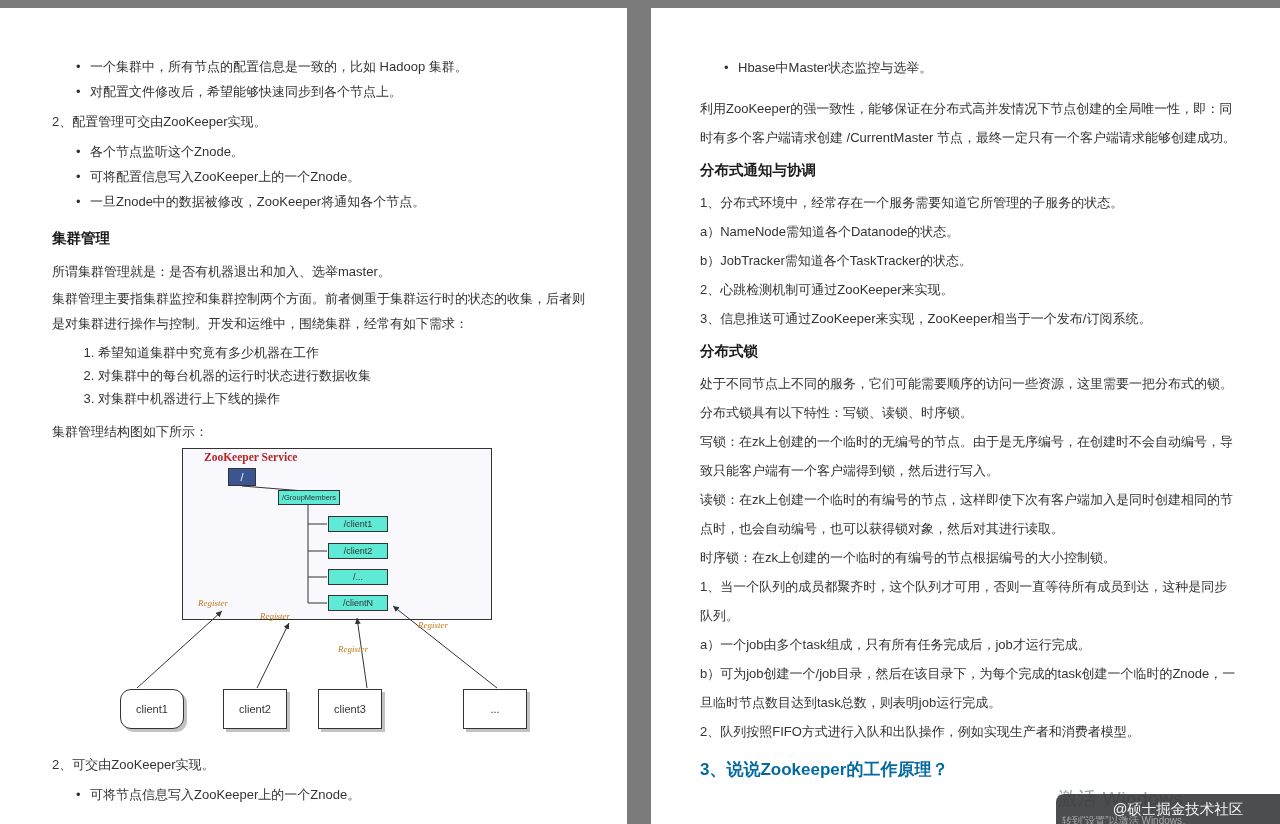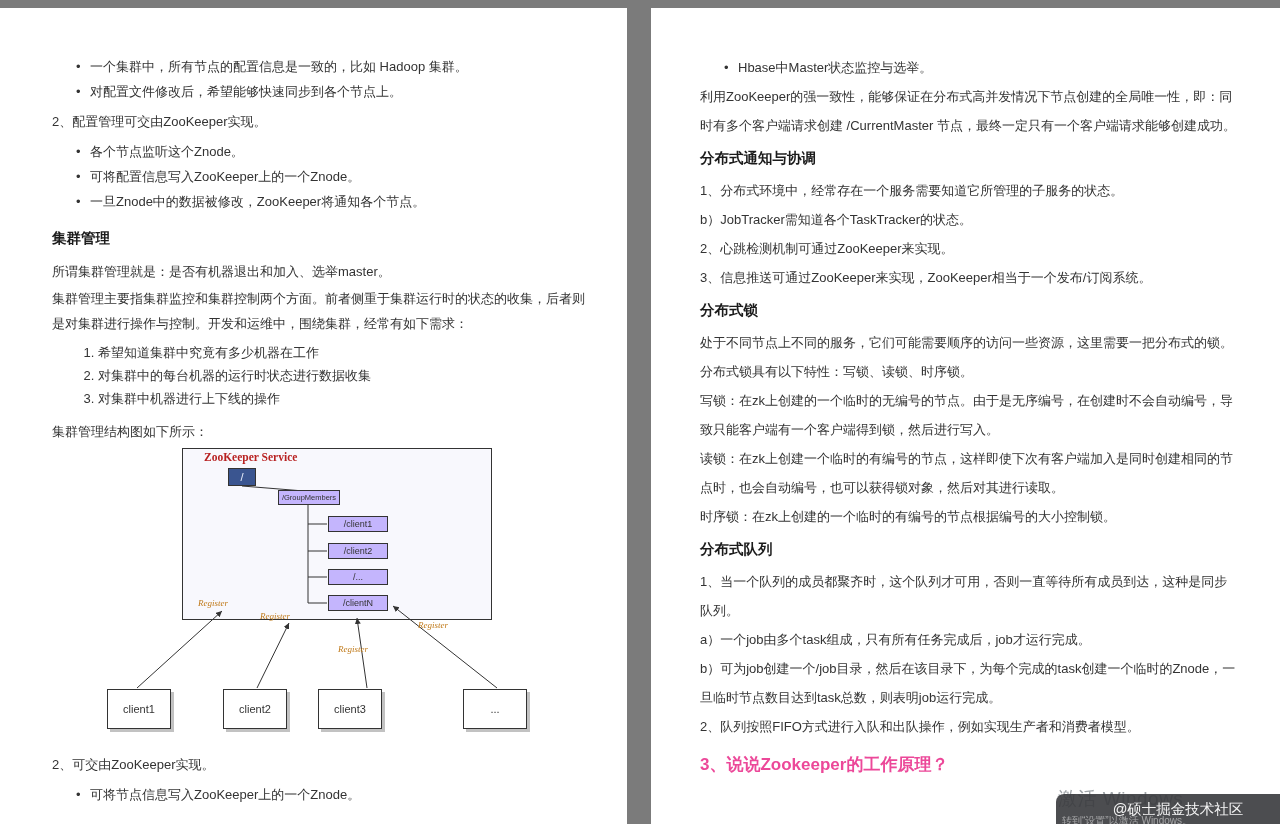--- a/index.html
+++ b/index.html
@@ -29,39 +29,39 @@
   p.caption { line-height:25px; margin:6px 0 4px; }
 
   
   .diagram { position:relative; width:537px; height:296px; margin:2px 0 8px; }
   .diagram svg { position:absolute; left:0; top:0; pointer-events:none; }
   .outer-box { position:absolute; left:130px; top:0; width:310px; height:172px;
                background:#f8f8fd; border:1px solid #333; }
   .zk-label { position:absolute; left:152px; top:3px; color:#b82222;
               font-family:"Liberation Serif","DejaVu Serif",serif;
               font-size:11.5px; font-weight:bold; }
-  .nbox { position:absolute; background:#c4b5fd; border:1px solid #333; text-align:center; }
+  .nbox { position:absolute; background:#5eead4; border:1px solid #333; text-align:center; }
   .root-node { left:176px; top:20px; width:28px; height:18px; background:#3a5590;
                color:#e8eefb; font-size:11px; line-height:16px; }
   .group-node { left:226px; top:42px; width:62px; height:15px; font-size:7.5px; line-height:13px; }
   .tree-node { left:276px; width:60px; height:16px; font-size:9px; line-height:14px; }
   .t0 { top:68px; } .t1 { top:95px; } .t2 { top:121px; } .t3 { top:147px; }
   .reg { position:absolute; color:#c07a1a; font-size:9px; font-style:italic;
          font-family:"Liberation Serif","DejaVu Serif",serif; }
   .r0 { left:146px; top:150px; } .r1 { left:208px; top:163px; }
   .r2 { left:286px; top:196px; } .r3 { left:366px; top:172px; }
   .cbox { position:absolute; top:241px; width:64px; height:40px; background:#fff;
           border:1px solid #333; box-shadow:3px 3px 0 rgba(120,120,120,.45);
           display:flex; align-items:center; justify-content:center; font-size:11px; }
-  .c0 { left:55px; } .c1 { left:171px; } .c2 { left:266px; } .c3 { left:411px; }
+  .c0 { left:68px;border-radius:11px; } .c1 { left:171px; } .c2 { left:266px; } .c3 { left:411px; }
 
   
   .page-right p { line-height:29px; margin:0; }
   .page-right h3.sec { margin:9px 0 8px; }
-  h2.big { font-size:17px; font-weight:bold; color:#ec4899; margin:11px 0 9px; line-height:26px; }
+  h2.big { font-size:17px; font-weight:bold; color:#0369a1; margin:11px 0 9px; line-height:26px; }
 
   
   .wm-activate { position:absolute; left:1058px; top:786px; font-size:19px;
                  color:#9fa4a8; z-index:4; letter-spacing:.5px; }
   .wm-goto { position:absolute; left:1062px; top:814px; font-size:10px;
              color:rgba(235,235,235,.55); z-index:6; }
   .wm-badge { position:absolute; left:1036px; top:794px; width:244px; height:30px;
               background:rgba(56,58,61,.9); border-radius:8px 0 0 0; z-index:5;
               display:flex; align-items:center; justify-content:center;margin-left:20px; }
   .wm-badge span { color:#f4f4f4; font-size:14.5px; }
@@ -136,36 +136,36 @@
 
   <p class="num">2、可交由ZooKeeper实现。</p>
   <ul class="blist">
     <li>可将节点信息写入ZooKeeper上的一个Znode。</li>
 
   </ul>
 
 </div>
 
 <div class="page page-right">
-  <ul class="blist" style="margin-bottom:0;">
+  <ul class="blist" style="margin-bottom:12px;">
     <li style="line-height:28px;">Hbase中Master状态监控与选举。</li>
   </ul>
   <p>利用ZooKeeper的强一致性，能够保证在分布式高并发情况下节点创建的全局唯一性，即：同时有多个客户端请求创建 /CurrentMaster 节点，最终一定只有一个客户端请求能够创建成功。</p>
   <h3 class="sec">分布式通知与协调</h3>
   <p>1、分布式环境中，经常存在一个服务需要知道它所管理的子服务的状态。</p>
+  <p>a）NameNode需知道各个Datanode的状态。</p>
   <p>b）JobTracker需知道各个TaskTracker的状态。</p>
   <p>2、心跳检测机制可通过ZooKeeper来实现。</p>
   <p>3、信息推送可通过ZooKeeper来实现，ZooKeeper相当于一个发布/订阅系统。</p>
   <h3 class="sec">分布式锁</h3>
   <p>处于不同节点上不同的服务，它们可能需要顺序的访问一些资源，这里需要一把分布式的锁。</p>
   <p>分布式锁具有以下特性：写锁、读锁、时序锁。</p>
   <p>写锁：在zk上创建的一个临时的无编号的节点。由于是无序编号，在创建时不会自动编号，导致只能客户端有一个客户端得到锁，然后进行写入。</p>
   <p>读锁：在zk上创建一个临时的有编号的节点，这样即使下次有客户端加入是同时创建相同的节点时，也会自动编号，也可以获得锁对象，然后对其进行读取。</p>
   <p>时序锁：在zk上创建的一个临时的有编号的节点根据编号的大小控制锁。</p>
-  <h3 class="sec">分布式队列</h3>
   <p>1、当一个队列的成员都聚齐时，这个队列才可用，否则一直等待所有成员到达，这种是同步队列。</p>
   <p>a）一个job由多个task组成，只有所有任务完成后，job才运行完成。</p>
   <p>b）可为job创建一个/job目录，然后在该目录下，为每个完成的task创建一个临时的Znode，一旦临时节点数目达到task总数，则表明job运行完成。</p>
   <p>2、队列按照FIFO方式进行入队和出队操作，例如实现生产者和消费者模型。</p>
   <h2 class="big">3、说说Zookeeper的工作原理？</h2>
 
 </div>
 
 <div class="wm-activate">激活 Windows</div>
 <div class="wm-goto">转到“设置”以激活 Windows。</div>

